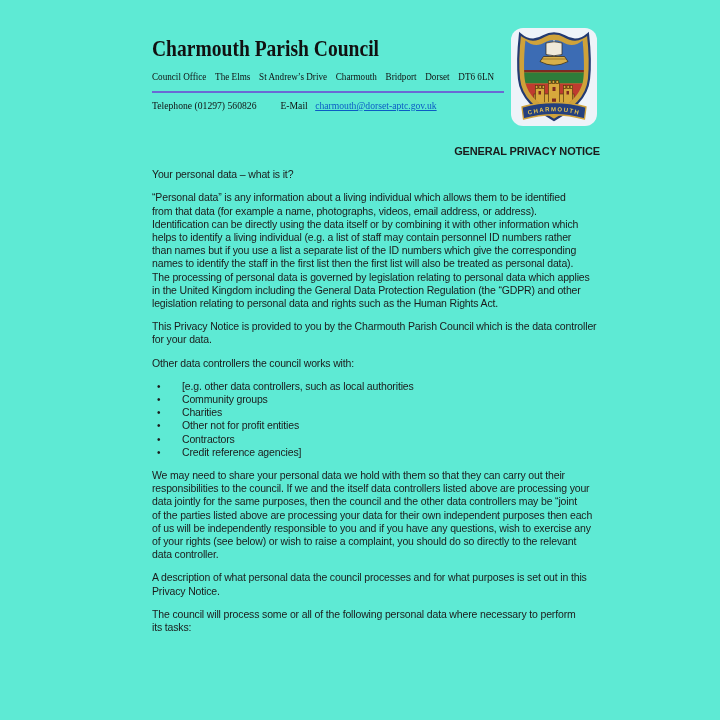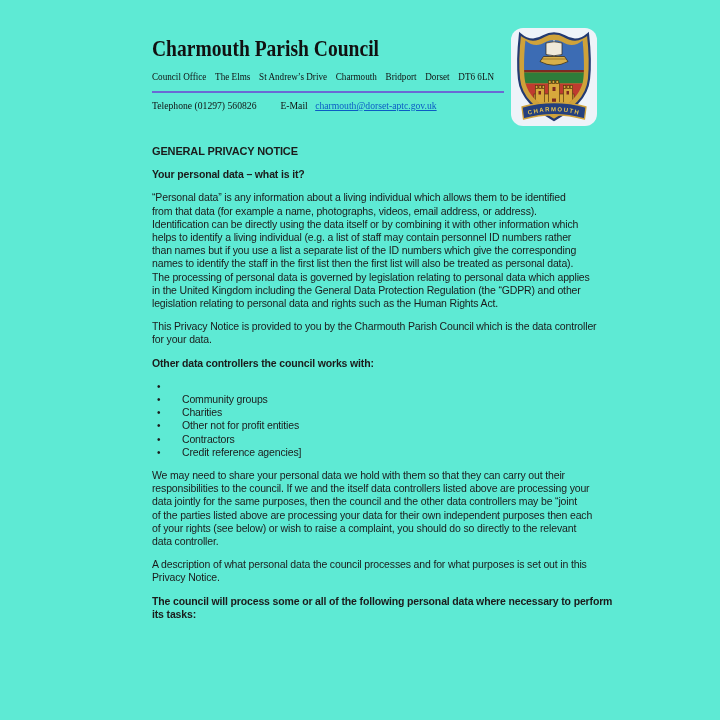--- a/index.html
+++ b/index.html
@@ -36,24 +36,24 @@
     margin-left:8px;color:#0b5cc4;text-decoration:underline;cursor:pointer;
   }
   .crest{position:absolute;left:511px;top:28px;}
 
   
   .doc{
     position:absolute;left:152px;top:145px;width:448px;
     font-size:10.5px;line-height:13.2px;letter-spacing:-0.15px;
   }
   .doc-title{
-    font-weight:bold;text-align:left;margin-bottom:10px;font-size:11px;
+    font-weight:bold;text-align:right;margin-bottom:10px;font-size:11px;
   }
   .block{margin-bottom:10px;}
-  .block.heading .line{font-weight:bold;}
+  .block.heading .line{font-weight:normal;}
   .line{white-space:nowrap;}
   .bullet-item{display:flex;}
   .bullet-item .dot{
     flex:0 0 30px;padding-left:5px;box-sizing:border-box;font-size:10px;
   }
 </style>
 </head>
 <body>
 
 <div class="page">
@@ -152,20 +152,21 @@
         <div class="block paragraph">
           <div class="line">This Privacy Notice is provided to you by the Charmouth Parish Council which is the data controller</div>
           <div class="line">for your data.</div>
         </div>
         <div class="block heading">
           <div class="line">Other data controllers the council works with:</div>
         </div>
         <div class="block bullets">
           <div class="bullet-item">
             <span class="dot">•</span>
+            <span class="bullet-text">[e.g. other data controllers, such as local authorities</span>
           </div>
           <div class="bullet-item">
             <span class="dot">•</span>
             <span class="bullet-text">Community groups</span>
           </div>
           <div class="bullet-item">
             <span class="dot">•</span>
             <span class="bullet-text">Charities</span>
           </div>
           <div class="bullet-item">
@@ -179,20 +180,21 @@
           <div class="bullet-item">
             <span class="dot">•</span>
             <span class="bullet-text">Credit reference agencies]</span>
           </div>
         </div>
         <div class="block paragraph">
           <div class="line">We may need to share your personal data we hold with them so that they can carry out their</div>
           <div class="line">responsibilities to the council. If we and the itself data controllers listed above are processing your</div>
           <div class="line">data jointly for the same purposes, then the council and the other data controllers may be “joint</div>
           <div class="line">of the parties listed above are processing your data for their own independent purposes then each</div>
+          <div class="line">of us will be independently responsible to you and if you have any questions, wish to exercise any</div>
           <div class="line">of your rights (see below) or wish to raise a complaint, you should do so directly to the relevant</div>
           <div class="line">data controller.</div>
         </div>
         <div class="block paragraph">
           <div class="line">A description of what personal data the council processes and for what purposes is set out in this</div>
           <div class="line">Privacy Notice.</div>
         </div>
         <div class="block heading">
           <div class="line">The council will process some or all of the following personal data where necessary to perform</div>
           <div class="line">its tasks:</div>

